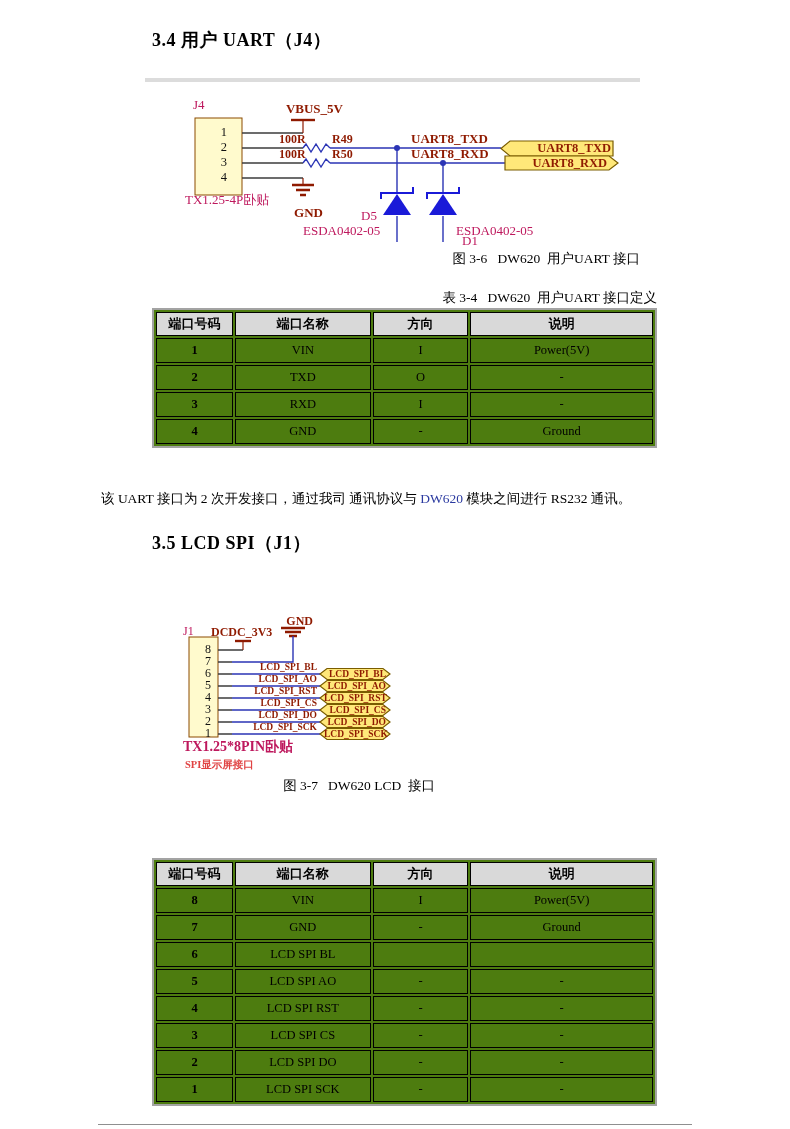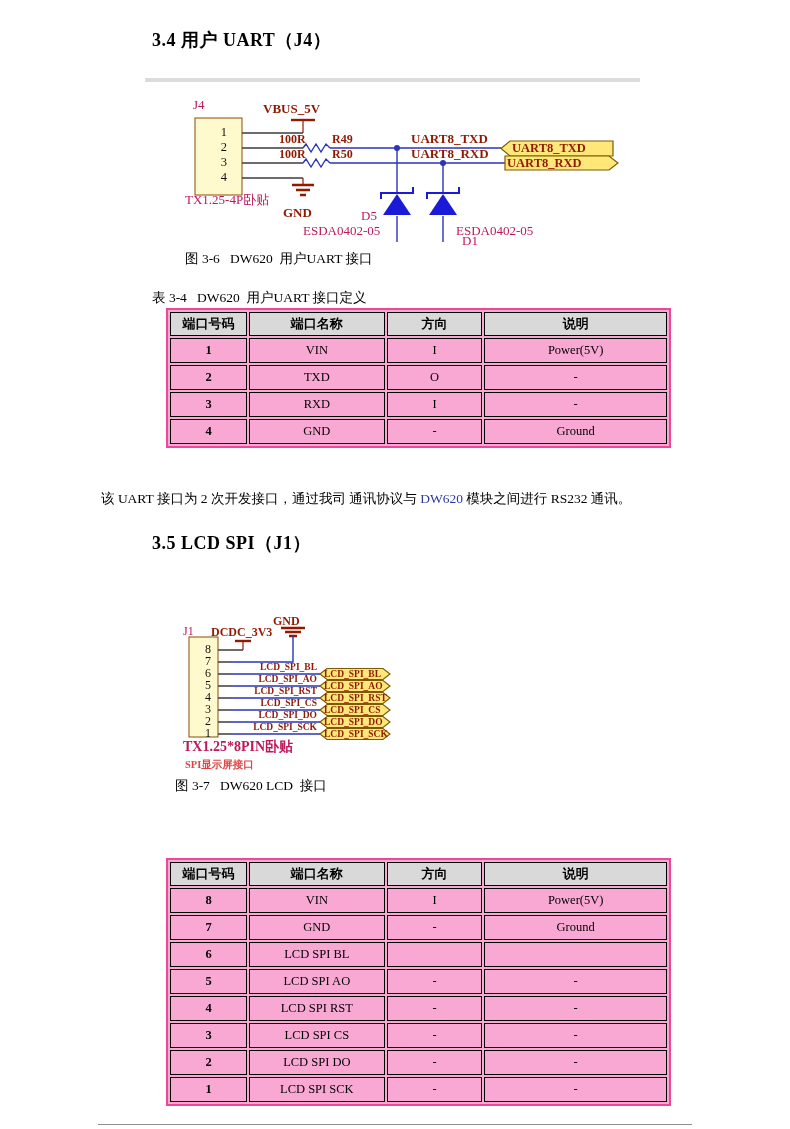--- a/index.html
+++ b/index.html
@@ -1,47 +1,47 @@
 <!DOCTYPE html>
 <html><head>
 <meta charset="utf-8">
 <style>
   html,body{margin:0;padding:0;background:#fff;}
   .page{position:relative;width:790px;height:1129px;background:#ffffff;overflow:hidden;
         font-family:"Liberation Serif",serif;color:#000;}
   .hd{position:absolute;left:152px;font-size:18px;font-weight:bold;letter-spacing:.5px;white-space:pre;}
-  .cap{position:absolute;font-size:13.5px;text-align:left;white-space:pre;}
+  .cap{position:absolute;font-size:13.5px;text-align:right;white-space:pre;}
   .para{position:absolute;font-size:13.5px;white-space:pre;margin-top:33px;}
   .dw{color:#2b3aa0;}
   .img-edge{position:absolute;left:145px;top:78px;width:495px;height:4px;background:#dcdcdc;}
   .footer-line{position:absolute;left:98px;top:1124px;width:594px;border-top:1px solid #8f8f8f;}
 
   
   .schem{position:absolute;}
   .schem svg{position:absolute;left:0;top:0;}
   .slbl{position:absolute;line-height:1.1;white-space:pre;}
   .s-red{color:#8f1a00;font-weight:bold;}
   .s-blue{color:#be185d;}
   .s-black{color:#111;}
-  .ctr{text-align:left;}
+  .ctr{text-align:right;}
   .rgt{text-align:right;}
 
   .connbox{fill:#fffacd;stroke:#8b4a00;stroke-width:1;}
   .stub{stroke:#3d3d3d;stroke-width:1.4;fill:none;}
   .net-red{stroke:#8f1a00;stroke-width:1.2;fill:none;}
   .net-red.thick{stroke-width:2.4;}
   .bluewire{stroke:#2b35b5;stroke-width:1.4;fill:none;}
   .dot{fill:#2b35b5;}
   .dio{stroke:#1a1ad8;stroke-width:2;fill:none;}
   .diofill{fill:#1a1ad8;stroke:none;}
   .flag{fill:#ffe879;stroke:#7a5c00;stroke-width:1.2;}
 
   
-  .ptable{position:absolute;left:166px;width:505px;border-collapse:separate;border-spacing:2px;
-          border:2px solid #ec4899;table-layout:fixed;background:#f9a8d4;}
+  .ptable{position:absolute;left:152px;width:505px;border-collapse:separate;border-spacing:2px;
+          border:2px solid #a3a3a3;table-layout:fixed;background:#4d7c0f;}
   .ptable th{background:#d9d9d9;border:1px solid #000;height:22px;font-size:13px;font-weight:bold;
              text-align:center;padding:0;font-family:"Liberation Serif",serif;}
   .ptable td{border:1px solid #000;height:23px;font-size:12.5px;text-align:center;padding:0;
              font-family:"Liberation Serif",serif;}
   .ptable td:first-child{font-weight:bold;}
   .c1{width:15.7%;} .c2{width:27.6%;} .c3{width:19.5%;} .c4{width:37.2%;}
 </style>
 </head>
 <body>
 

